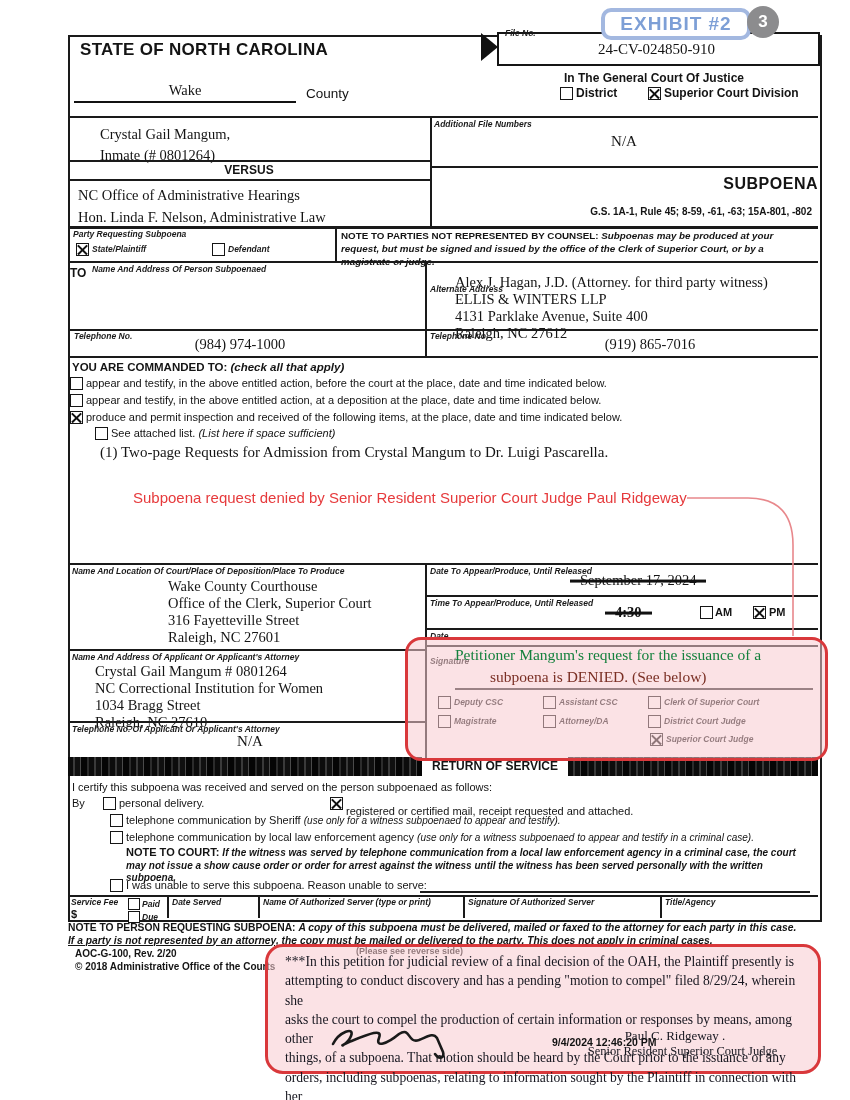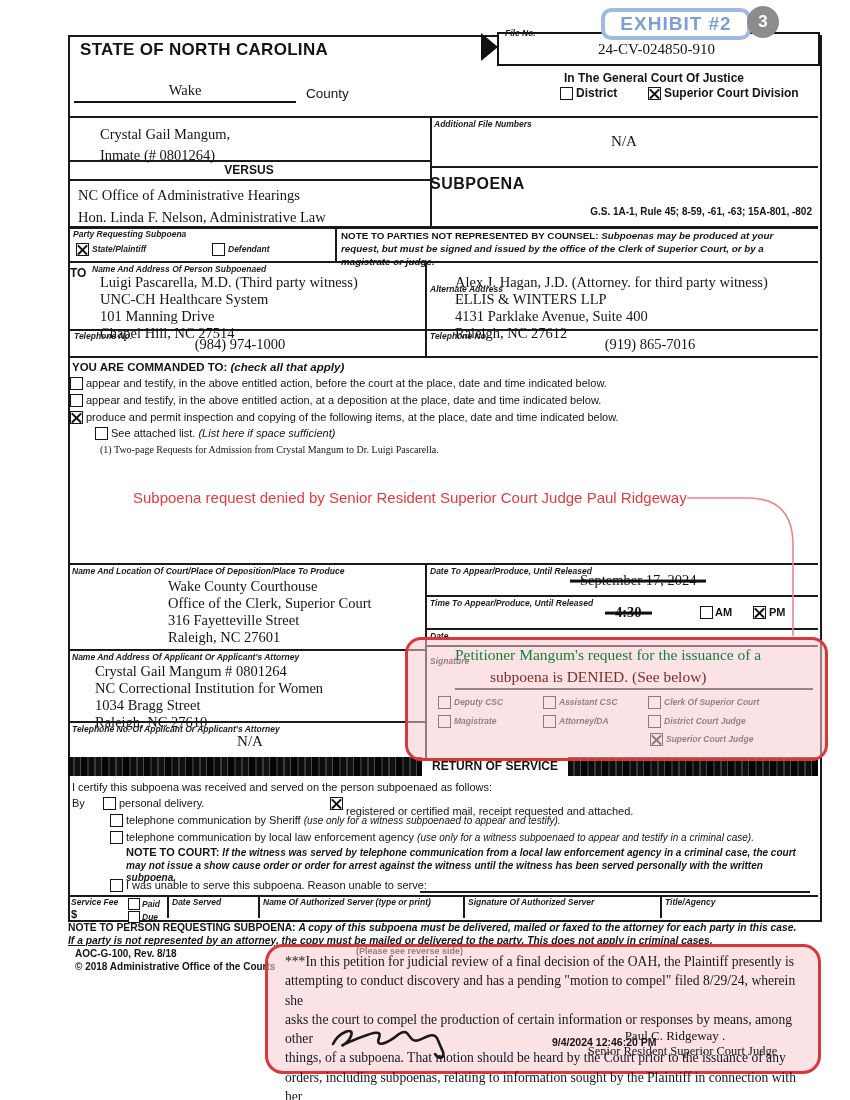--- a/index.html
+++ b/index.html
@@ -64,47 +64,41 @@
   <div class="hline" style="left:68px;top:160px;width:362px;"></div>
   <div class="abs bold" style="left:68px;top:163px;width:362px;text-align:center;font-size:12px;">VERSUS</div>
   <div class="hline" style="left:68px;top:179px;width:362px;"></div>
 
   <div class="abs serif" style="left:78px;top:184px;font-size:14.5px;line-height:22px;">
     <div>NC Office of Administrative Hearings</div>
     <div>Hon. Linda F. Nelson, Administrative Law</div>
   </div>
 
   <div class="hline" style="left:430px;top:166px;width:388px;height:1.5px;"></div>
-  <div class="abs bold" style="left:430px;top:175px;width:388px;text-align:left;font-size:16px;letter-spacing:0.5px;">SUBPOENA</div>
+  <div class="abs bold" style="left:430px;top:175px;width:388px;text-align:right;font-size:16px;letter-spacing:0.5px;">SUBPOENA</div>
   <div class="abs bold" style="left:430px;top:206px;width:382px;text-align:right;font-size:10px;">G.S. 1A-1, Rule 45; 8-59, -61, -63; 15A-801, -802</div>
   <div class="vline" style="left:430px;top:116px;height:111px;"></div>
 
   <div class="hline" style="left:68px;top:226px;width:750px;height:2.5px;"></div>
 
   <div class="abs lbl" style="left:73px;top:229px;">Party Requesting Subpoena</div>
   <span class="cb checked" style="left:76px;top:243px;"></span>
   <div class="abs lbl" style="left:92px;top:244px;">State/Plaintiff</div>
   <span class="cb" style="left:212px;top:243px;"></span>
   <div class="abs lbl" style="left:228px;top:244px;">Defendant</div>
   <div class="vline" style="left:335px;top:226px;height:36px;"></div>
   <div class="abs" style="left:341px;top:229px;width:472px;font-size:9.8px;line-height:13px;">
     <span class="bold">NOTE TO PARTIES NOT REPRESENTED BY COUNSEL:</span>
     <span class="bold" style="font-style:italic;">Subpoenas may be produced at your request, but must be signed and issued by the office of the Clerk of Superior Court, or by a magistrate or judge.</span>
   </div>
 
   <div class="hline" style="left:68px;top:261px;width:750px;"></div>
 
   <div class="abs bold" style="left:70px;top:266px;font-size:12px;">TO</div>
   <div class="abs lbl" style="left:92px;top:264px;">Name And Address Of Person Subpoenaed</div>
-  <div class="abs serif" style="left:100px;top:274px;font-size:14.5px;line-height:17px;">
-    <div>Luigi Pascarella, M.D.  (Third party witness)</div>
-    <div>UNC-CH Healthcare System</div>
-    <div>101 Manning Drive</div>
-    <div>Chapel Hill, NC  27514</div>
-  </div>
   <div class="abs lbl" style="left:430px;top:264px;margin-top:20px;">Alternate Address</div>
   <div class="abs serif" style="left:455px;top:274px;font-size:14.5px;line-height:17px;">
     <div>Alex J. Hagan, J.D. (Attorney. for third party witness)</div>
     <div>ELLIS &amp; WINTERS LLP</div>
     <div>4131 Parklake Avenue, Suite 400</div>
     <div>Raleigh, NC  27612</div>
   </div>
   <div class="hline" style="left:68px;top:329px;width:750px;height:1.5px;"></div>
   <div class="abs lbl" style="left:74px;top:331px;">Telephone No.</div>
   <div class="abs serif" style="left:130px;top:336px;width:220px;text-align:center;font-size:14.5px;">(984) 974-1000</div>
@@ -115,27 +109,27 @@
 
   <div class="abs" style="left:72px;top:361px;font-size:11.5px;">
     <span class="bold">YOU ARE COMMANDED TO:</span>
     <span style="font-style:italic;font-weight:bold;">(check all that apply)</span>
   </div>
   <span class="cb" style="left:70px;top:377px;"></span>
   <div class="abs" style="left:86px;top:377px;font-size:11px;">appear and testify, in the above entitled action, before the court at the place, date and time indicated below.</div>
   <span class="cb" style="left:70px;top:394px;"></span>
   <div class="abs" style="left:86px;top:394px;font-size:11px;">appear and testify, in the above entitled action, at a deposition at the place, date and time indicated below.</div>
   <span class="cb checked" style="left:70px;top:411px;"></span>
-  <div class="abs" style="left:86px;top:411px;font-size:11px;">produce and permit inspection and copying of the following items, at the place, date and time indicated below.</div>
+  <div class="abs" style="left:86px;top:411px;font-size:11px;">produce and permit inspection and received of the following items, at the place, date and time indicated below.</div>
   <span class="cb" style="left:95px;top:427px;"></span>
   <div class="abs" style="left:111px;top:427px;font-size:11px;">
     <span>See attached list.</span>
     <span style="font-style:italic;">(List here if space sufficient)</span>
   </div>
-  <div class="abs serif" style="left:100px;top:444px;font-size:10px;">(1) Two-page Requests for Admission from Crystal Mangum to Dr. Luigi Pascarella.</div>
+  <div class="abs serif" style="left:100px;top:444px;font-size:15px;">(1) Two-page Requests for Admission from Crystal Mangum to Dr. Luigi Pascarella.</div>
 
   <div class="abs red" style="left:133px;top:489px;font-size:15px;z-index:3;">Subpoena request denied by  Senior Resident Superior Court Judge Paul Ridgeway</div>
   <svg class="abs" style="left:0;top:0;width:850px;height:1100px;z-index:3;pointer-events:none;" viewBox="0 0 850 1100">
     <path d="M687 498 L748 498 Q793 498 793 545 L793 636" fill="none" stroke="#e8888c" stroke-width="1.6"></path>
   </svg>
 
   <div class="hline" style="left:68px;top:563px;width:750px;"></div>
   <div class="abs lbl" style="left:72px;top:566px;">Name And Location Of Court/Place Of Deposition/Place To Produce</div>
   <div class="abs serif" style="left:168px;top:578px;font-size:14.5px;line-height:17px;">
     <div>Wake County Courthouse</div>
@@ -235,21 +229,21 @@
   <div class="vline" style="left:463px;top:895px;height:23px;width:1.5px;"></div>
   <div class="abs lbl" style="left:468px;top:897px;">Signature Of Authorized Server</div>
   <div class="vline" style="left:660px;top:895px;height:23px;width:1.5px;"></div>
   <div class="abs lbl" style="left:665px;top:897px;">Title/Agency</div>
 
   <div class="abs" style="left:68px;top:922px;width:750px;font-size:10.3px;line-height:12.5px;font-weight:bold;">
     <span>NOTE TO PERSON REQUESTING SUBPOENA: </span><span style="font-style:italic;">A copy of this subpoena must be delivered, mailed or faxed to the attorney for each party in this case.</span>
     <div style="font-style:italic;text-decoration:underline;">If a party is not represented by an attorney, the copy must be mailed or delivered to the party. This does not apply in criminal cases.</div>
   </div>
 
-  <div class="abs bold" style="left:75px;top:948px;font-size:10px;">AOC-G-100, Rev. 8/18</div>
+  <div class="abs bold" style="left:75px;top:948px;font-size:10px;">AOC-G-100, Rev. 2/20</div>
   <div class="abs bold" style="left:75px;top:961px;font-size:10px;">© 2018 Administrative Office of the Courts</div>
   <div class="abs bold" style="left:356px;top:946px;font-size:9px;z-index:1;">(Please see reverse side)</div>
 
   <div class="pinkbox" style="left:265px;top:944px;width:550px;height:124px;border-radius:18px;"></div>
   <div class="abs serif z3" style="left:285px;top:952px;width:520px;font-size:13.6px;line-height:19.3px;color:#16161f;">
     <div>***In this petition for judicial review of a final decision of the OAH, the Plaintiff presently is</div>
     <div>attempting to conduct discovery and has a pending "motion to compel" filed 8/29/24, wherein she</div>
     <div>asks the court to compel the production of certain information or responses by means, among other</div>
     <div>things, of a subpoena.   That motion should be heard by the Court prior to the issuance of any</div>
     <div>orders, including subpoenas, relating to information sought by the Plaintiff in connection with her</div>

